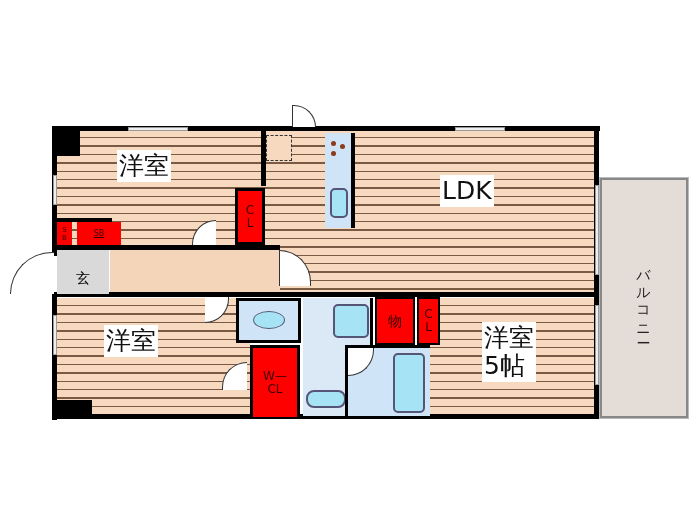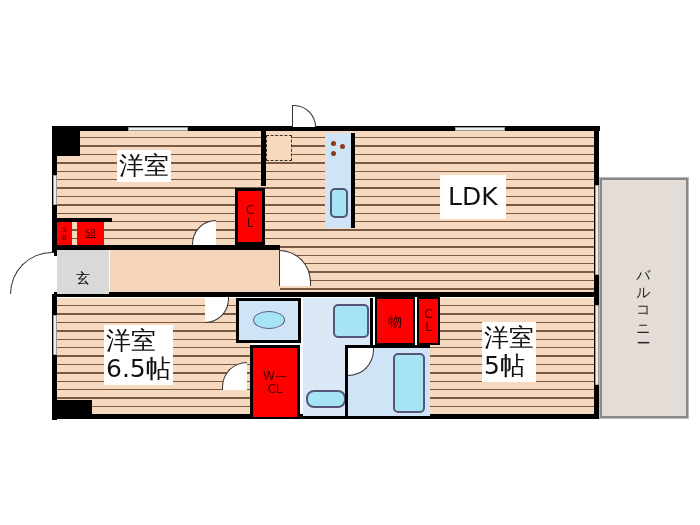--- a/index.html
+++ b/index.html
@@ -58,21 +58,21 @@
 
 <div class="abs genkan" style="left:57px;top:250px;width:52px;height:44px;display:flex;align-items:flex-end;justify-content:center;padding-bottom:6px;">
   <span style="font-size:14px;">玄</span>
 </div>
 <div class="abs door" style="left:10px;top:252px;width:44px;height:42px;border-radius:44px 0 0 0;border-right:none;border-bottom:none;"></div>
 
 <div class="abs red" style="left:57px;top:222px;width:15px;height:23px;font-size:7px;line-height:8px;">
   <span>S</span>
   <span>B</span>
 </div>
-<div class="abs red" style="left:77px;top:222px;width:27px;height:23px;font-size:8px;text-decoration:underline;">
+<div class="abs red" style="left:77px;top:222px;width:44px;height:23px;font-size:8px;text-decoration:underline;">
   <span>SB</span>
 </div>
 <div class="abs wall" style="left:52px;top:218px;width:60px;height:4px;"></div>
 
 <div class="abs red" style="left:235px;top:188px;width:30px;height:57px;border:3px solid #000;">
   <span>C</span>
   <span>L</span>
 </div>
 
 <div class="abs wet" style="left:325px;top:133px;width:30px;height:95px;border-right:4px solid #000;">
@@ -116,23 +116,22 @@
 
 <div class="abs door" style="left:192px;top:220px;width:24px;height:25px;border-radius:24px 0 0 0;border-bottom:none;border-right:none;"></div>
 <div class="abs door" style="left:205px;top:297px;width:24px;height:26px;border-radius:0 0 24px 0;border-top:none;border-left:none;"></div>
 <div class="abs door" style="left:279px;top:250px;width:32px;height:36px;border-radius:0 32px 0 0;border-bottom:none;border-left:1.5px solid #333;"></div>
 <div class="abs door" style="left:222px;top:362px;width:25px;height:28px;border-radius:25px 0 0 0;border-bottom:none;border-right:none;"></div>
 <div class="abs door" style="left:348px;top:348px;width:26px;height:28px;border-radius:0 0 26px 0;border-top:none;border-left:none;"></div>
 
 <div class="abs label big" style="left:117px;top:150px;padding:2px;">
   <div>洋室</div>
 </div>
-<div class="abs label big" style="left:440px;top:175px;padding:8px;">
+<div class="abs label big" style="left:440px;top:175px;padding:2px;">
   <div>LDK</div>
 </div>
 <div class="abs label big" style="left:104px;top:325px;padding:2px;">
   <div>洋室</div>
-  <div>6.5帖</div>
 </div>
 <div class="abs label big" style="left:482px;top:322px;padding:2px;">
   <div>洋室</div>
   <div>5帖</div>
 </div>
 
 </body></html>

